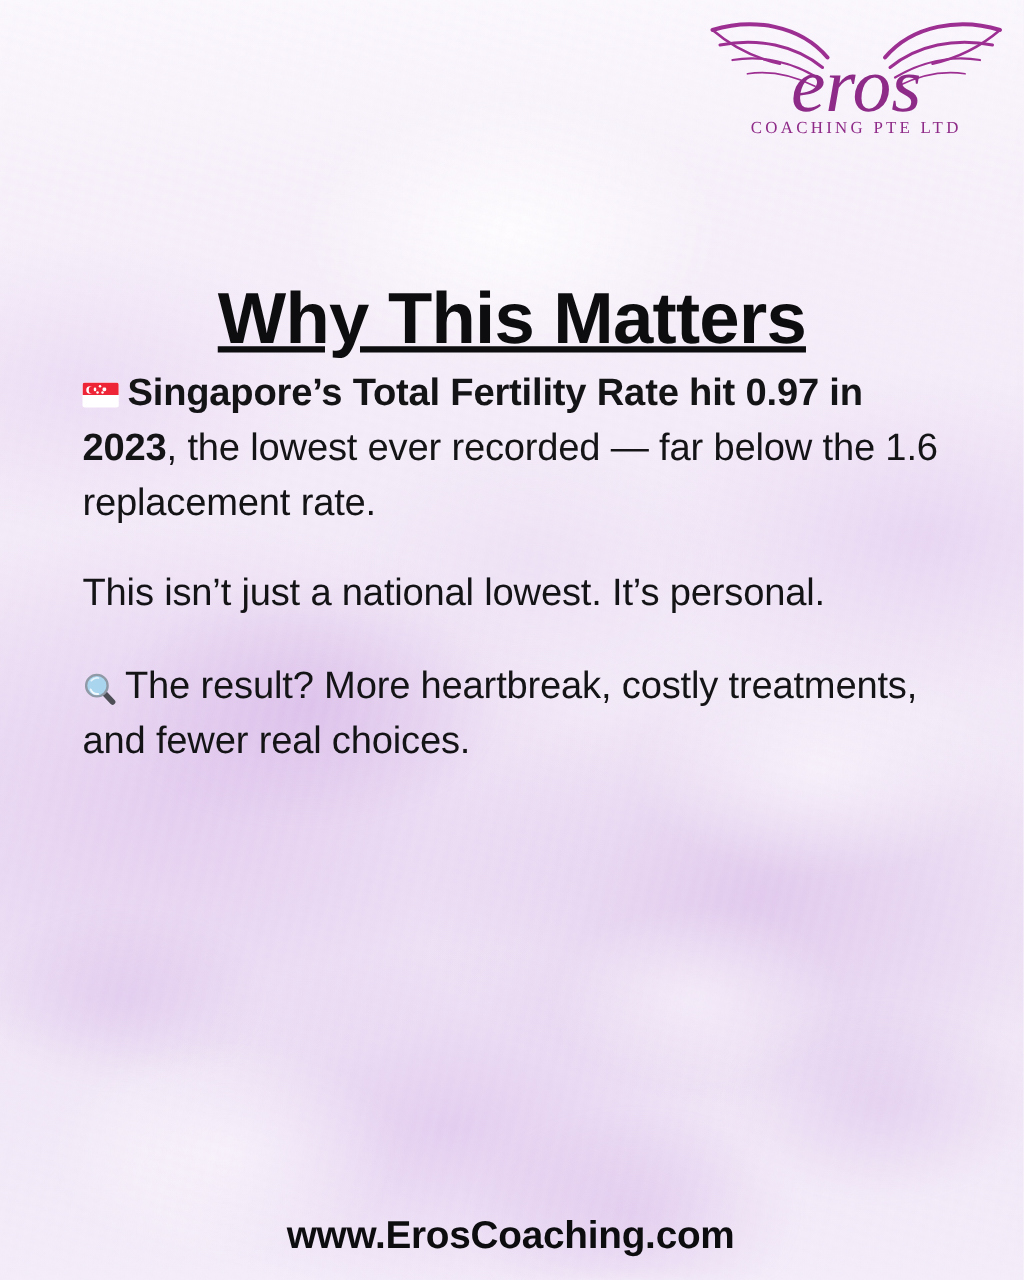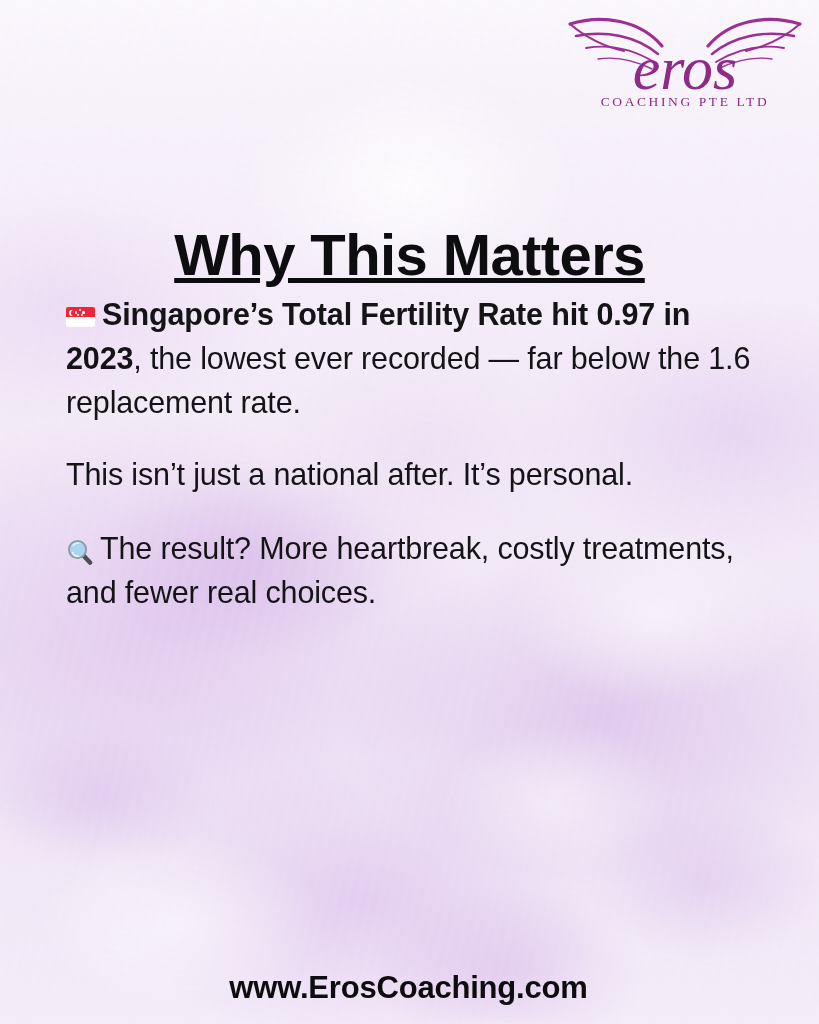--- a/index.html
+++ b/index.html
@@ -257,21 +257,21 @@
         <span class="stars">
           <i style="left:3.6px; top:0px;"></i>
           <i style="left:0px; top:2.3px;"></i>
           <i style="left:7.2px; top:2.3px;"></i>
           <i style="left:1.6px; top:4.6px;"></i>
           <i style="left:5.6px; top:4.6px;"></i>
         </span>
       </span><b>Singapore’s Total Fertility Rate hit 0.97 in 2023</b><span>, the lowest ever recorded — far below the 1.6 replacement rate.</span>
     </p>
 
-    <p class="para tight">This isn’t just a national after. It’s personal.</p>
+    <p class="para tight">This isn’t just a national lowest. It’s personal.</p>
 
 
     <p class="para">
       <span class="emoji magnifier">
         <svg width="27" height="27" viewBox="0 0 27 27" xmlns="http://www.w3.org/2000/svg">
           <line x1="16.5" y1="16.5" x2="24" y2="24.5" stroke="#4e4e56" stroke-width="4.6" stroke-linecap="round"></line>
           <circle cx="11.5" cy="11.5" r="8.6" fill="#a9d5ef" stroke="#8f9aa6" stroke-width="1.9"></circle>
           <path d="M6.5 14.5 C7.5 17 10 18.4 12.5 18.2" stroke="#ffffff" stroke-width="1.5" fill="none" stroke-linecap="round" opacity="0.85"></path>
           <path d="M7 7.5 C8.6 5.6 11 5 12.8 5.4" stroke="#ffffff" stroke-width="1.4" fill="none" stroke-linecap="round" opacity="0.7"></path>
         </svg>

